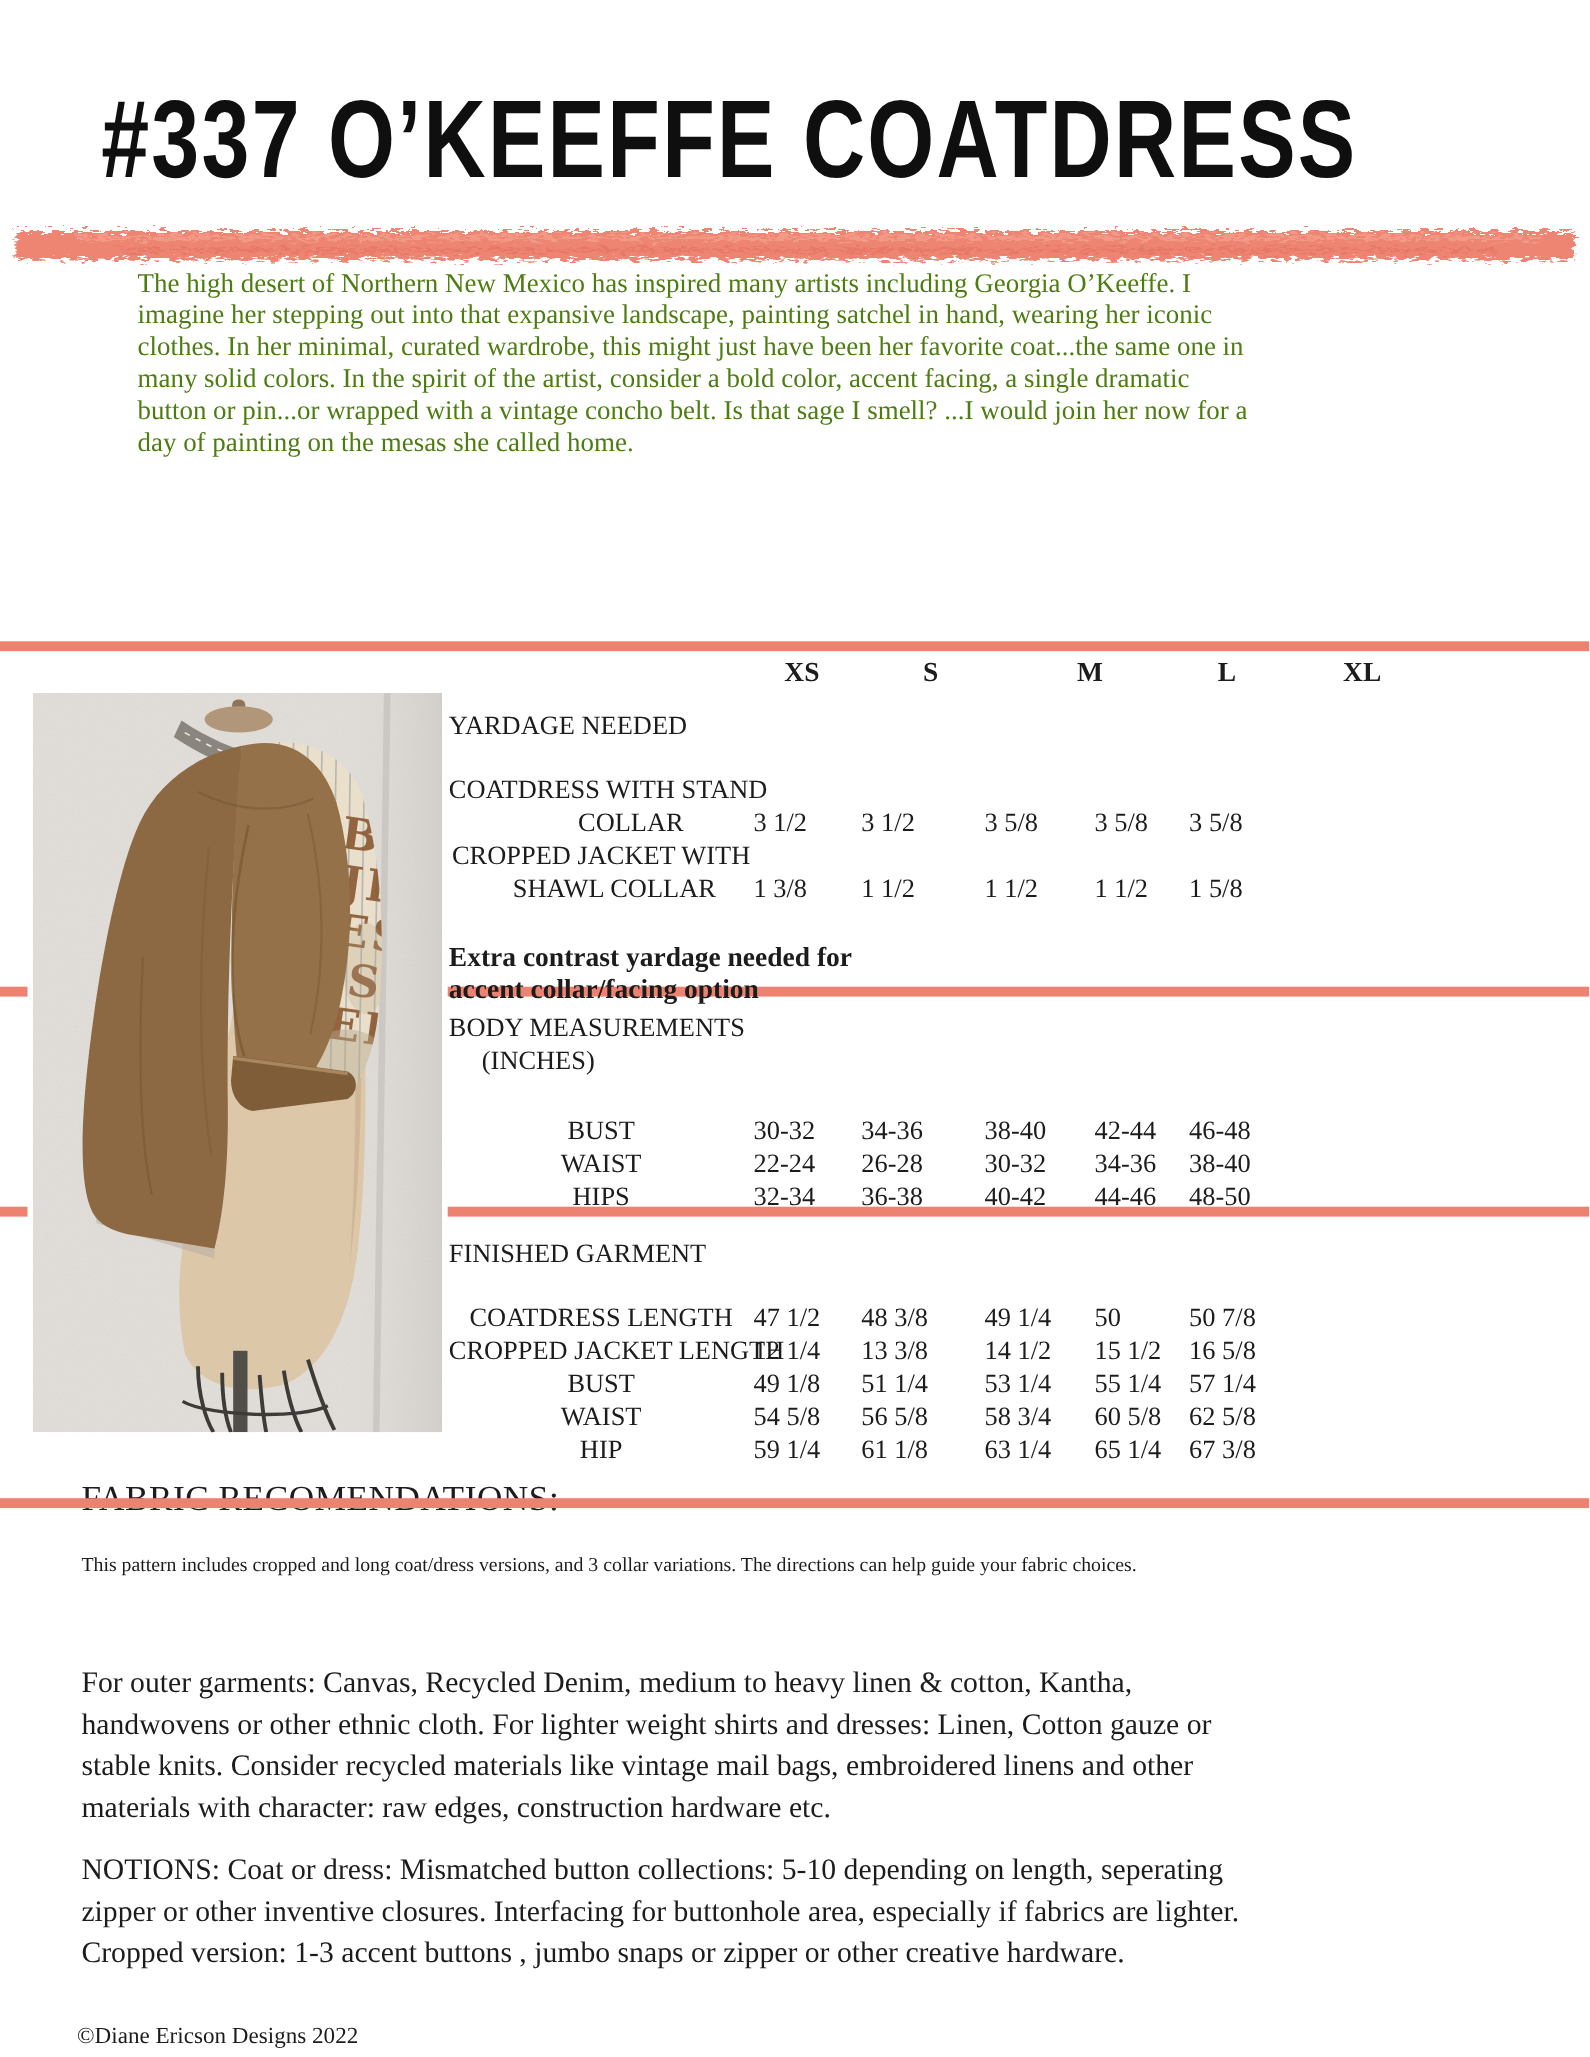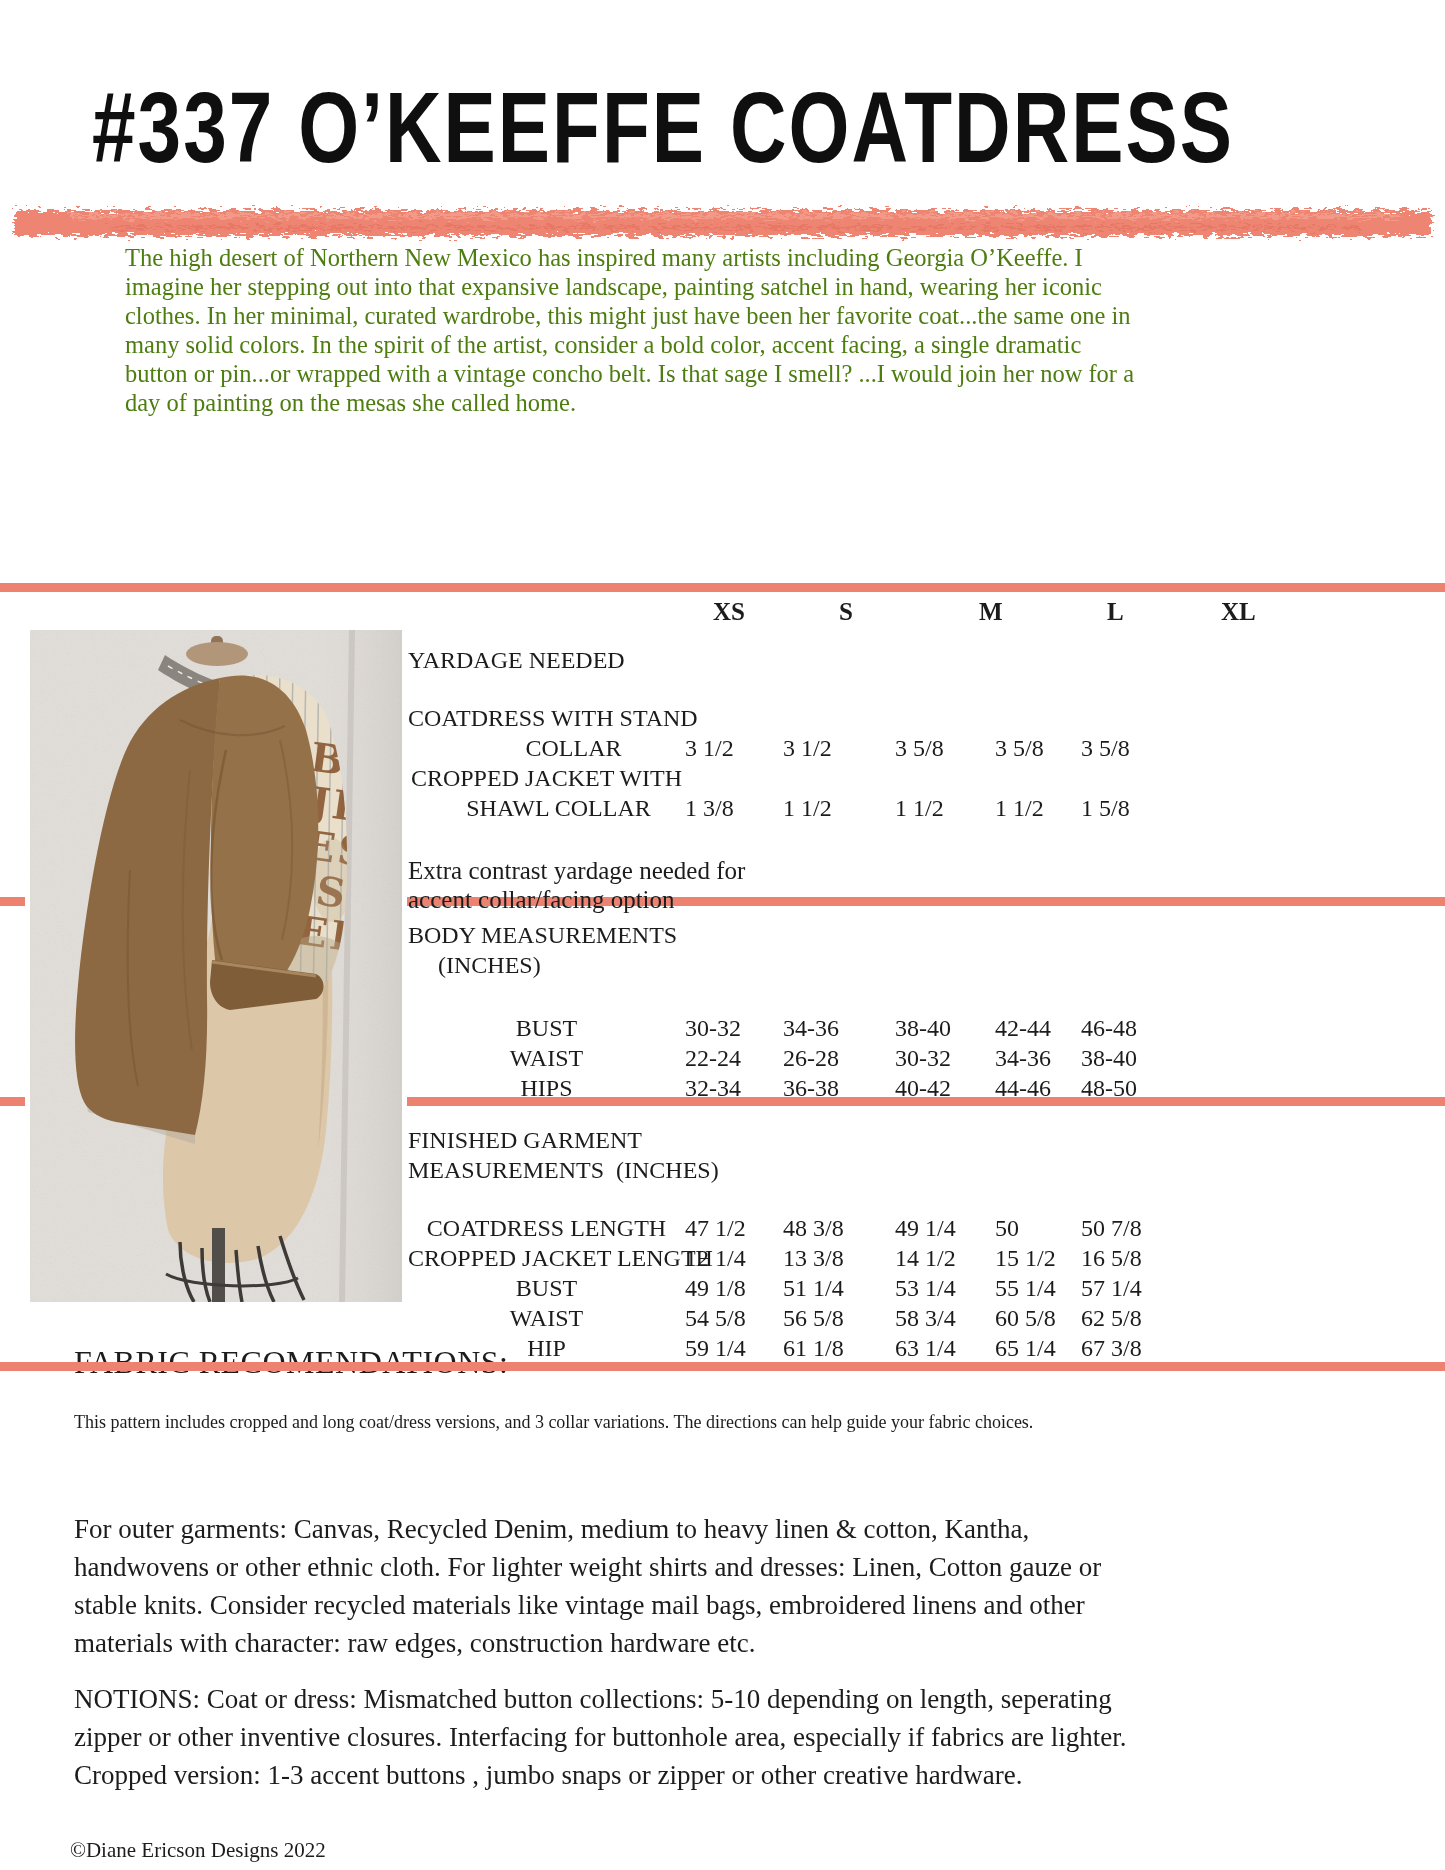--- a/index.html
+++ b/index.html
@@ -35,21 +35,21 @@
   .tbl-section{position:absolute;left:408px;width:830px;font-size:24px;z-index:3;}
   #section-0{top:645px}#section-1{top:920px}#section-2{top:1125px}
   .hline{height:30px;line-height:30px;white-space:pre;}
   #section-0 .rows{margin-top:28px}
   #section-1 .rows{margin-top:33px}
   #section-2 .rows{margin-top:28px}
   .trow{align-items:end;}
   .lbl div{height:30px;line-height:30px;white-space:pre;text-align:center;}
   .val{height:30px;line-height:30px;white-space:nowrap;}
   .note{margin-top:33px;font-size:25px;}
-  .note div{height:29px;line-height:29px;}
+  .note div{height:29px;line-height:29px;font-weight:bold;}
 
   
   .fabric-heading{position:absolute;left:74px;top:1344px;font-size:32px;letter-spacing:.5px;}
   .p1{position:absolute;left:74px;top:1404px;width:1066px;margin:0;font-size:18px;line-height:37px;}
   .p2{position:absolute;left:74px;top:1510px;width:1090px;margin:0;font-size:27px;line-height:38px;}
   .p3{position:absolute;left:74px;top:1680px;width:1090px;margin:0;font-size:27px;line-height:38px;}
   .copyright{position:absolute;left:70px;top:1838px;font-size:21px;}
 </style>
 </head>
 <body>
@@ -235,21 +235,20 @@
           <div class="val">32-34</div>
           <div class="val">36-38</div>
           <div class="val">40-42</div>
           <div class="val">44-46</div>
           <div class="val">48-50</div>
         </div>
       </div>
     </div>
   <div class="tbl-section" id="section-2">
       <div class="hline">FINISHED GARMENT</div>
-      <div class="hline">MEASUREMENTS  (INCHES)</div>
       <div class="rows">
         <div class="trow">
           <div class="lbl">
             <div>COATDRESS LENGTH</div>
           </div>
           <div class="val">47 1/2</div>
           <div class="val">48 3/8</div>
           <div class="val">49 1/4</div>
           <div class="val">50</div>
           <div class="val">50 7/8</div>

